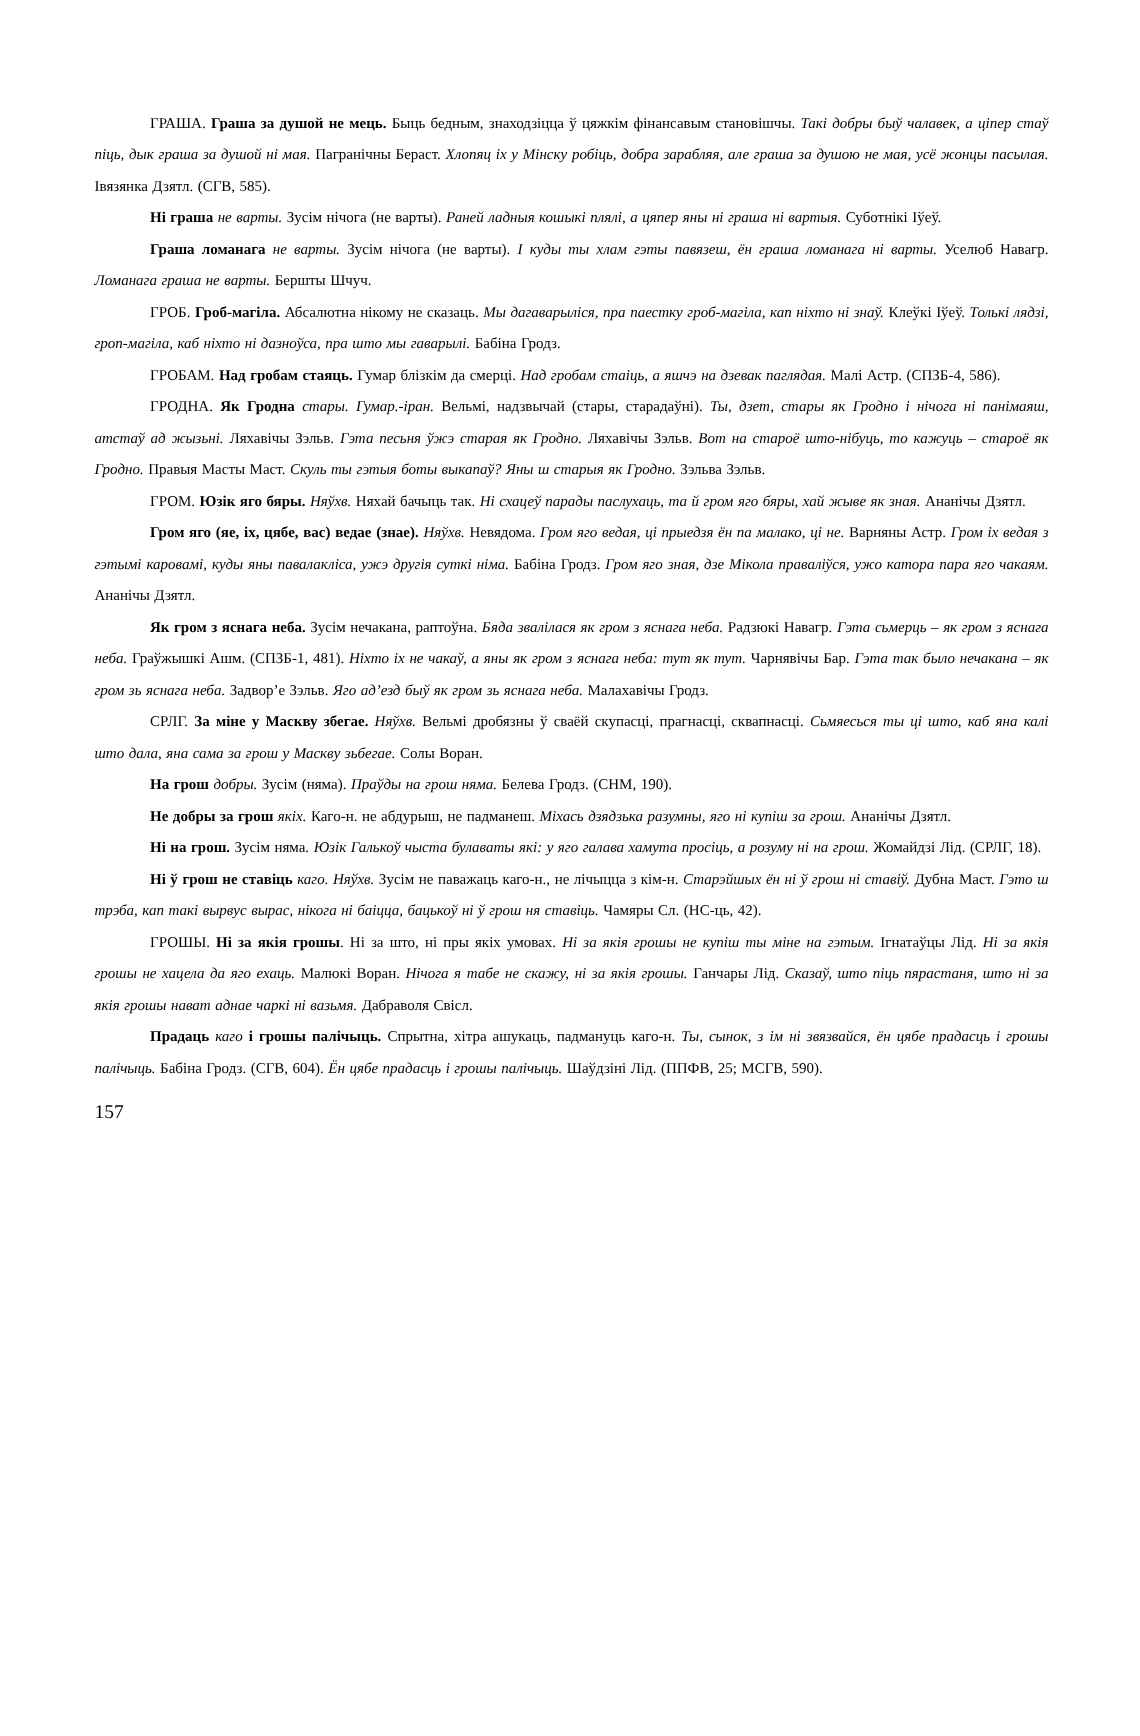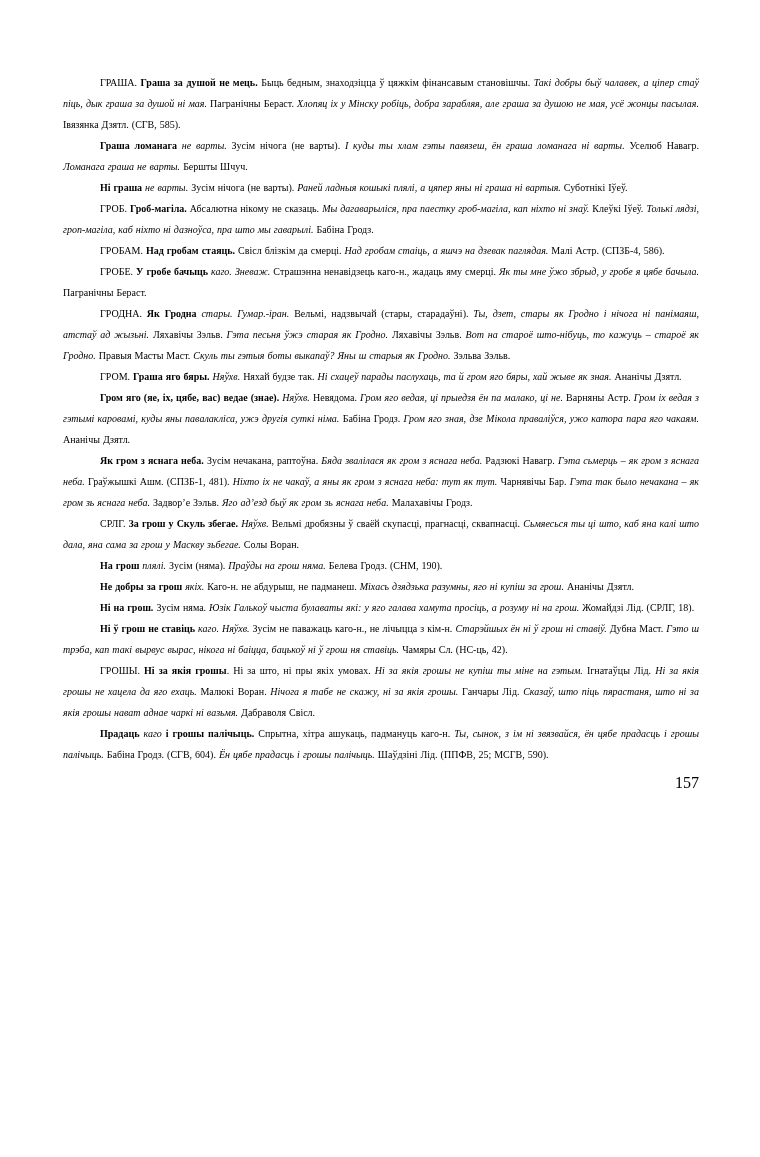--- a/index.html
+++ b/index.html
@@ -24,42 +24,41 @@
     line-height: 21px;
     text-align: justify;
     text-indent: 37px;
     word-spacing: 0.5px;
   }
   .run-b { font-weight: 700; }
   .run-i { font-style: italic; }
   .run-r { font-weight: 400; font-style: normal; }
   .page-number {
     margin-top: 7px;
-    text-align: right;
-    font-size: 16px;
+    text-align: left;
+    font-size: 13px;
     line-height: 21px;
   }
 </style>
 </head>
 <body>
 
 <div class="page">
   <div>
       <p class="para"><span class="run-r">ГРАША. </span><span class="run-b">Граша за душой не мець. </span><span class="run-r">Быць бедным, знаходзіцца ў цяжкім фінансавым становішчы. </span><span class="run-i">Такі добры быў чалавек, а ціпер стаў піць, дык граша за душой ні мая. </span><span class="run-r">Пагранічны Бераст. </span><span class="run-i">Хлопяц іх у Мінску робіць, добра зарабляя, але граша за душою не мая, усё жонцы пасылая. </span><span class="run-r">Івязянка Дзятл. (СГВ, 585).</span></p>
+      <p class="para"><span class="run-b">Ні граша </span><span class="run-i">не варты. </span><span class="run-r">Зусім нічога (не варты). </span><span class="run-i">Раней ладныя кошыкі плялі, а цяпер яны ні граша ні вартыя. </span><span class="run-r">Суботнікі Іўеў.</span></p>
       <p class="para"><span class="run-b">Граша ломанага </span><span class="run-i">не варты. </span><span class="run-r">Зусім нічога (не варты). </span><span class="run-i">І куды ты хлам гэты павязеш, ён граша ломанага ні варты. </span><span class="run-r">Уселюб Навагр. </span><span class="run-i">Ломанага граша не варты. </span><span class="run-r">Бершты Шчуч.</span></p>
-      <p class="para"><span class="run-b">Ні граша </span><span class="run-i">не варты. </span><span class="run-r">Зусім нічога (не варты). </span><span class="run-i">Раней ладныя кошыкі плялі, а цяпер яны ні граша ні вартыя. </span><span class="run-r">Суботнікі Іўеў.</span></p>
       <p class="para"><span class="run-r">ГРОБ. </span><span class="run-b">Гроб-магіла. </span><span class="run-r">Абсалютна нікому не сказаць. </span><span class="run-i">Мы дагаварыліся, пра паестку гроб-магіла, кап ніхто ні знаў. </span><span class="run-r">Клеўкі Іўеў. </span><span class="run-i">Толькі лядзі, гроп-магіла, каб ніхто ні дазноўса, пра што мы гаварылі. </span><span class="run-r">Бабіна Гродз.</span></p>
-      <p class="para"><span class="run-r">ГРОБАМ. </span><span class="run-b">Над гробам стаяць. </span><span class="run-r">Свісл блізкім да смерці. </span><span class="run-i">Над гробам стаіць, а яшчэ на дзевак паглядая. </span><span class="run-r">Малі Астр. (СПЗБ-4, 586).</span></p>
-      <p class="para"><span class="run-r">ГРОБЕ. </span><span class="run-b">У гробе бачыць </span><span class="run-i">каго. Зневаж. </span><span class="run-r">Страшэнна ненавідзець каго-н., жадаць яму смерці. </span><span class="run-i">Як ты мне ўжо збрыд, у гробе я цябе бачыла. </span><span class="run-r">Пагранічны Бераст.</span></p>
+      <p class="para"><span class="run-r">ГРОБАМ. </span><span class="run-b">Над гробам стаяць. </span><span class="run-r">Гумар блізкім да смерці. </span><span class="run-i">Над гробам стаіць, а яшчэ на дзевак паглядая. </span><span class="run-r">Малі Астр. (СПЗБ-4, 586).</span></p>
       <p class="para"><span class="run-r">ГРОДНА. </span><span class="run-b">Як Гродна </span><span class="run-i">стары. Гумар.-іран. </span><span class="run-r">Вельмі, надзвычай (стары, старадаўні). </span><span class="run-i">Ты, дзет, стары як Гродно і нічога ні панімаяш, атстаў ад жызьні. </span><span class="run-r">Ляхавічы Зэльв. </span><span class="run-i">Гэта песьня ўжэ старая як Гродно. </span><span class="run-r">Ляхавічы Зэльв. </span><span class="run-i">Вот на староё што-нібуць, то кажуць – староё як Гродно. </span><span class="run-r">Правыя Масты Маст. </span><span class="run-i">Скуль ты гэтыя боты выкапаў? Яны ш старыя як Гродно. </span><span class="run-r">Зэльва Зэльв.</span></p>
-      <p class="para"><span class="run-r">ГРОМ. </span><span class="run-b">Граша яго бяры. </span><span class="run-i">Няўхв. </span><span class="run-r">Няхай будзе так. </span><span class="run-i">Ні схацеў парады паслухаць, та й гром яго бяры, хай жыве як зная. </span><span class="run-r">Ананічы Дзятл.</span></p>
+      <p class="para"><span class="run-r">ГРОМ. </span><span class="run-b">Юзік яго бяры. </span><span class="run-i">Няўхв. </span><span class="run-r">Няхай бачыць так. </span><span class="run-i">Ні схацеў парады паслухаць, та й гром яго бяры, хай жыве як зная. </span><span class="run-r">Ананічы Дзятл.</span></p>
       <p class="para"><span class="run-b">Гром яго (яе, іх, цябе, вас) ведае (знае). </span><span class="run-i">Няўхв. </span><span class="run-r">Невядома. </span><span class="run-i">Гром яго ведая, ці прыедзя ён па малако, ці не. </span><span class="run-r">Варняны Астр. </span><span class="run-i">Гром іх ведая з гэтымі каровамі, куды яны павалакліса, ужэ другія суткі німа. </span><span class="run-r">Бабіна Гродз. </span><span class="run-i">Гром яго зная, дзе Мікола праваліўся, ужо катора пара яго чакаям. </span><span class="run-r">Ананічы Дзятл.</span></p>
       <p class="para"><span class="run-b">Як гром з яснага неба. </span><span class="run-r">Зусім нечакана, раптоўна. </span><span class="run-i">Бяда звалілася як гром з яснага неба. </span><span class="run-r">Радзюкі Навагр. </span><span class="run-i">Гэта сьмерць – як гром з яснага неба. </span><span class="run-r">Граўжышкі Ашм. (СПЗБ-1, 481). </span><span class="run-i">Ніхто іх не чакаў, а яны як гром з яснага неба: тут як тут. </span><span class="run-r">Чарнявічы Бар. </span><span class="run-i">Гэта так было нечакана – як гром зь яснага неба. </span><span class="run-r">Задвор’е Зэльв. </span><span class="run-i">Яго ад’езд быў як гром зь яснага неба. </span><span class="run-r">Малахавічы Гродз.</span></p>
-      <p class="para"><span class="run-r">СРЛГ. </span><span class="run-b">За грош у Скуль збегае. </span><span class="run-i">Няўхв. </span><span class="run-r">Вельмі дробязны ў сваёй скупасці, прагнасці, сквапнасці. </span><span class="run-i">Сьмяесься ты ці што, каб яна калі што дала, яна сама за грош у Маскву зьбегае. </span><span class="run-r">Солы Воран.</span></p>
-      <p class="para"><span class="run-b">На грош </span><span class="run-i">плялі. </span><span class="run-r">Зусім (няма). </span><span class="run-i">Праўды на грош няма. </span><span class="run-r">Белева Гродз. (СНМ, 190).</span></p>
+      <p class="para"><span class="run-r">СРЛГ. </span><span class="run-b">За міне у Маскву збегае. </span><span class="run-i">Няўхв. </span><span class="run-r">Вельмі дробязны ў сваёй скупасці, прагнасці, сквапнасці. </span><span class="run-i">Сьмяесься ты ці што, каб яна калі што дала, яна сама за грош у Маскву зьбегае. </span><span class="run-r">Солы Воран.</span></p>
+      <p class="para"><span class="run-b">На грош </span><span class="run-i">добры. </span><span class="run-r">Зусім (няма). </span><span class="run-i">Праўды на грош няма. </span><span class="run-r">Белева Гродз. (СНМ, 190).</span></p>
       <p class="para"><span class="run-b">Не добры за грош </span><span class="run-i">якіх. </span><span class="run-r">Каго-н. не абдурыш, не падманеш. </span><span class="run-i">Міхась дзядзька разумны, яго ні купіш за грош. </span><span class="run-r">Ананічы Дзятл.</span></p>
       <p class="para"><span class="run-b">Ні на грош. </span><span class="run-r">Зусім няма. </span><span class="run-i">Юзік Галькоў чыста булаваты які: у яго галава хамута просіць, а розуму ні на грош. </span><span class="run-r">Жомайдзі Лід. (СРЛГ, 18).</span></p>
       <p class="para"><span class="run-b">Ні ў грош не ставіць </span><span class="run-i">каго. Няўхв. </span><span class="run-r">Зусім не паважаць каго-н., не лічыцца з кім-н. </span><span class="run-i">Старэйшых ён ні ў грош ні ставіў. </span><span class="run-r">Дубна Маст. </span><span class="run-i">Гэто ш трэба, кап такі вырвус вырас, нікога ні баіцца, бацькоў ні ў грош ня ставіць. </span><span class="run-r">Чамяры Сл. (НС-ць, 42).</span></p>
       <p class="para"><span class="run-r">ГРОШЫ. </span><span class="run-b">Ні за якія грошы</span><span class="run-r">. Ні за што, ні пры якіх умовах. </span><span class="run-i">Ні за якія грошы не купіш ты міне на гэтым. </span><span class="run-r">Ігнатаўцы Лід. </span><span class="run-i">Ні за якія грошы не хацела да яго ехаць. </span><span class="run-r">Малюкі Воран. </span><span class="run-i">Нічога я табе не скажу, ні за якія грошы. </span><span class="run-r">Ганчары Лід. </span><span class="run-i">Сказаў, што піць пярастаня, што ні за якія грошы нават аднае чаркі ні вазьмя. </span><span class="run-r">Дабраволя Свісл.</span></p>
       <p class="para"><span class="run-b">Прадаць </span><span class="run-i">каго </span><span class="run-b">і грошы палічыць. </span><span class="run-r">Спрытна, хітра ашукаць, падмануць каго-н. </span><span class="run-i">Ты, сынок, з ім ні звязвайся, ён цябе прадасць і грошы палічыць. </span><span class="run-r">Бабіна Гродз. (СГВ, 604). </span><span class="run-i">Ён цябе прадасць і грошы палічыць. </span><span class="run-r">Шаўдзіні Лід. (ППФВ, 25; МСГВ, 590).</span></p>
     </div>
   <div class="page-number">157</div>
 </div>
 
 </body></html>

